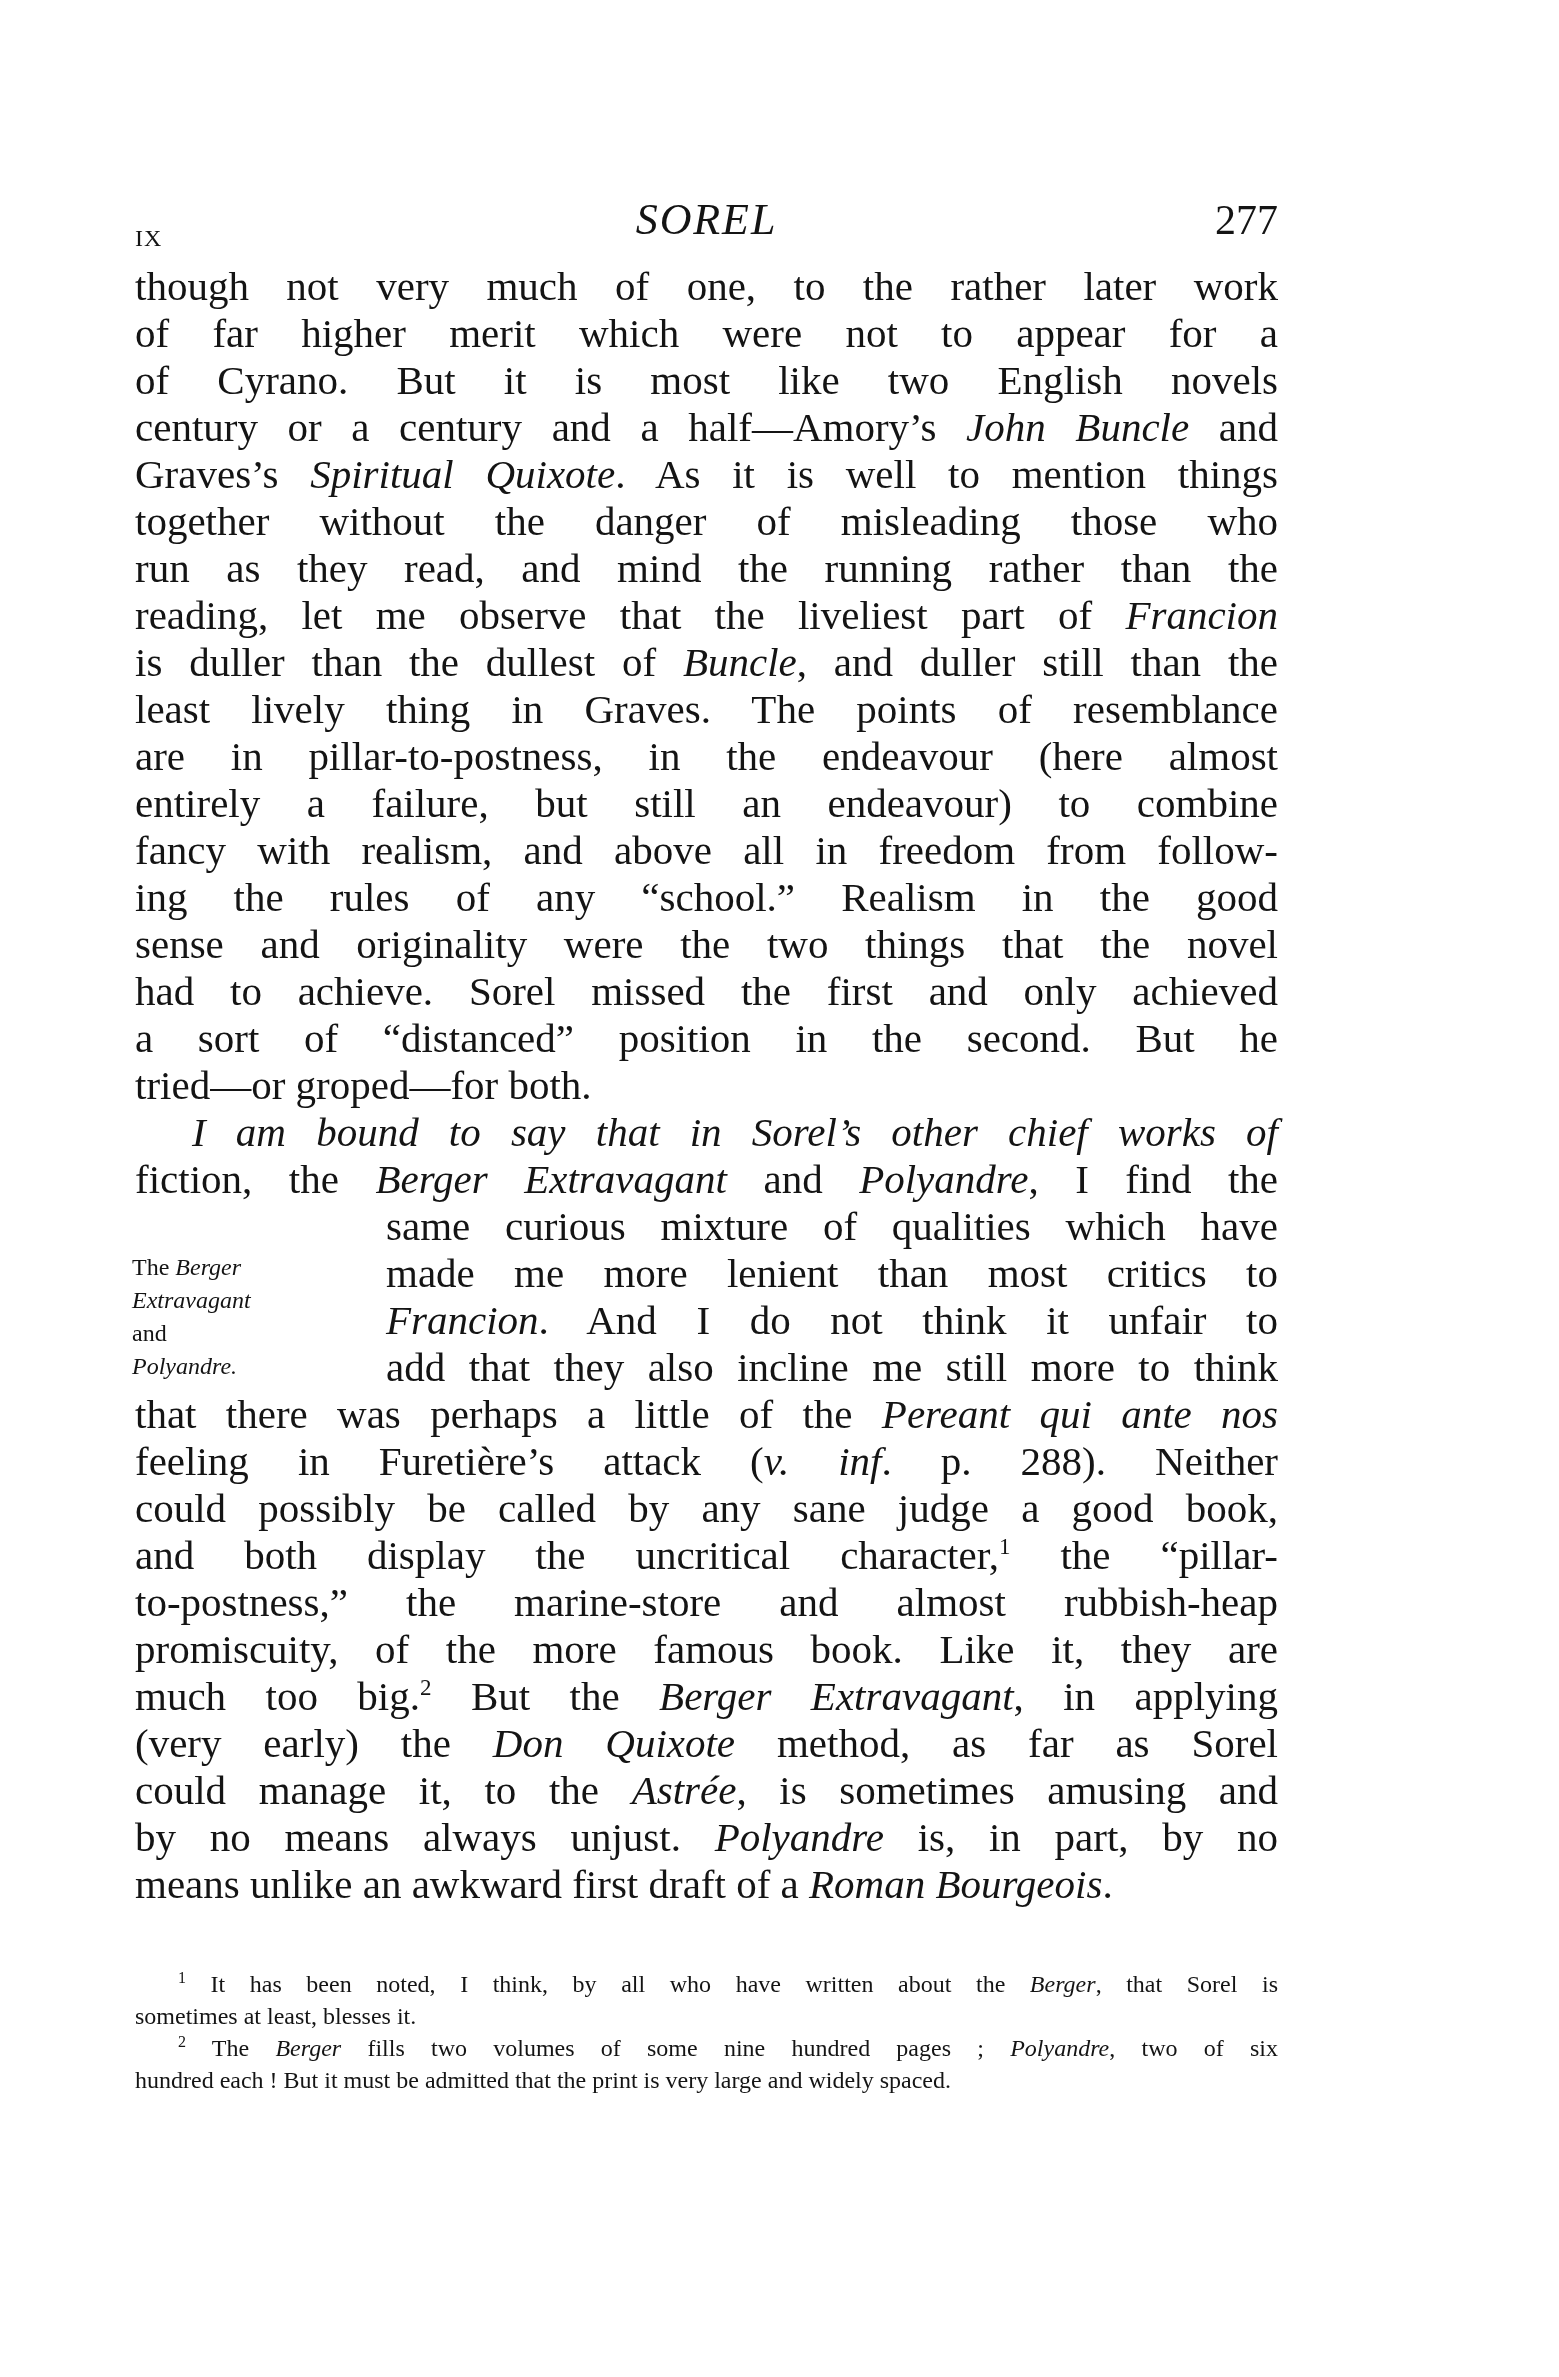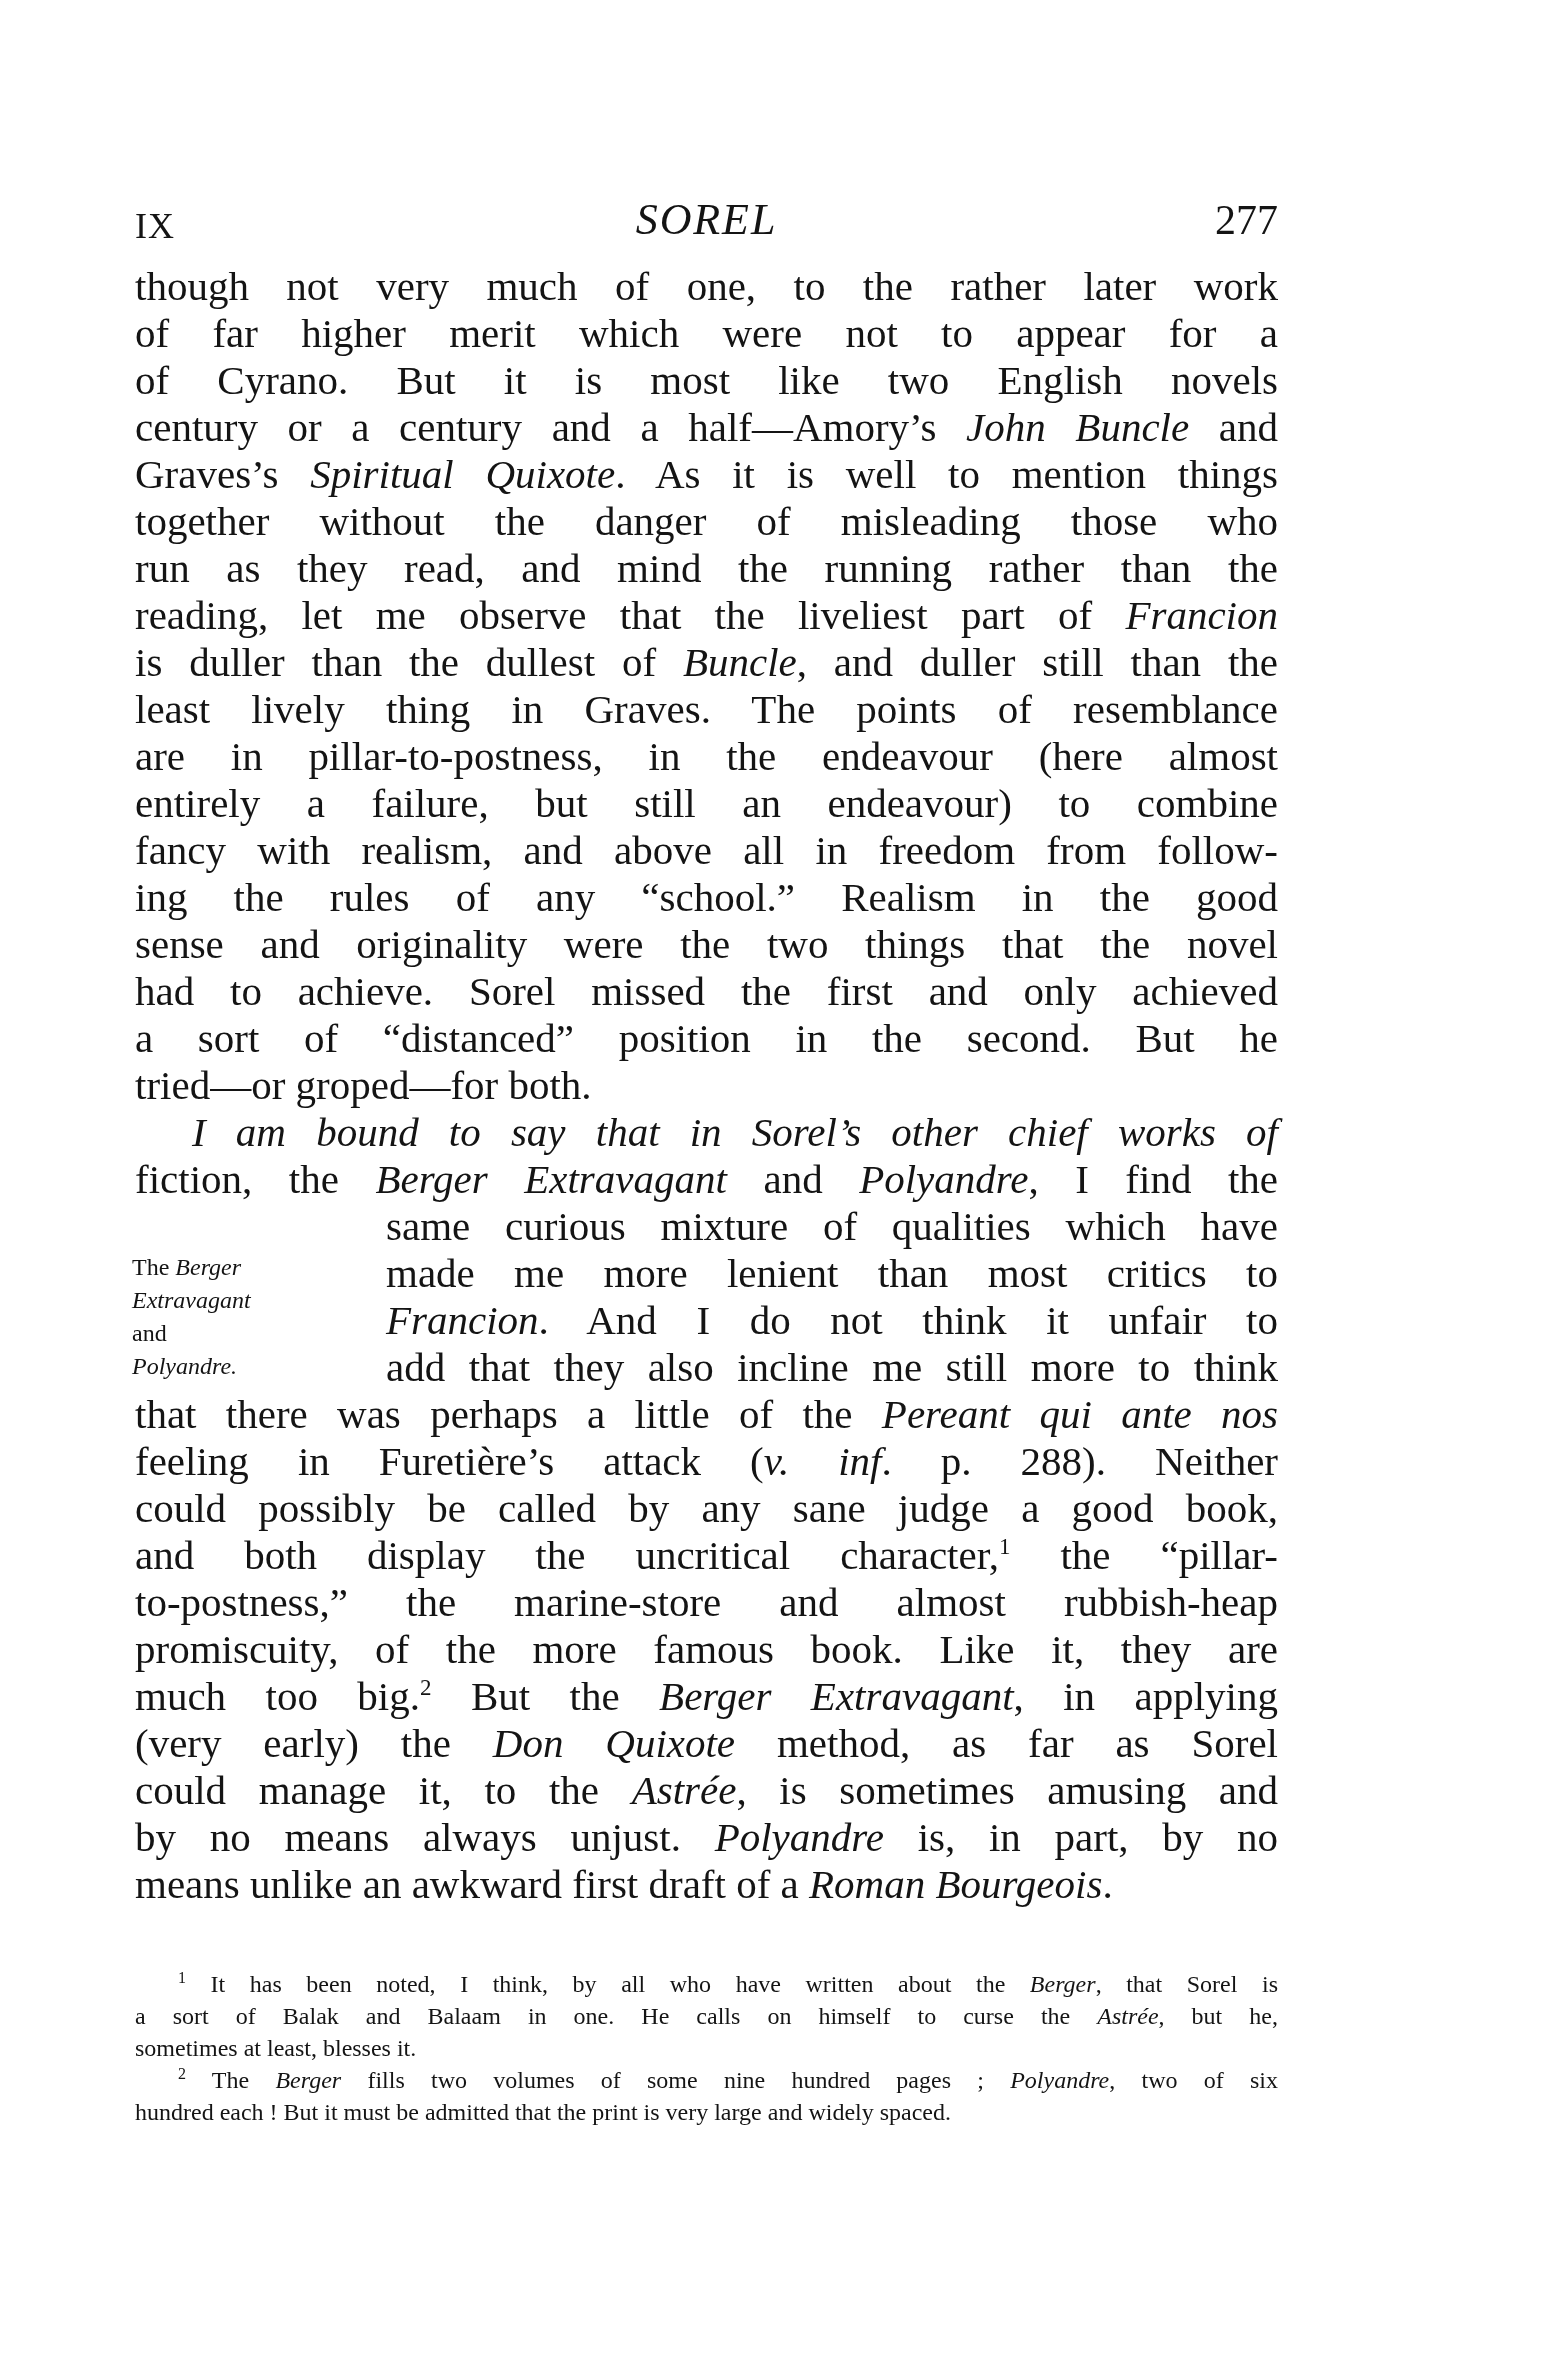--- a/index.html
+++ b/index.html
@@ -1,20 +1,20 @@
 <!DOCTYPE html>
 <html style="font-size:15px"><head>
 <meta charset="utf-8">
 <style>
   html, body { margin: 0; padding: 0; background: #ffffff; }
   body { width: 1560px; height: 2377px; position: relative; overflow: hidden;
          font-family: "Liberation Serif", "DejaVu Serif", serif; color: #141414; }
   .page { position: absolute; left: 0; top: 0; width: 1560px; height: 2377px; }
   .header { position: absolute; top: 194px; left: 135px; width: 1143px; height: 57px; }
-  .hdr-left { position: absolute; left: 0; top: 11px; font-size: 36px; letter-spacing: 0.9px; }
+  .hdr-left { position: absolute; left: 0; top: 31px; font-size: 24px; letter-spacing: 0.9px; }
   .hdr-center { position: absolute; left: 0; right: 0; top: 0; text-align: center; font-size: 44px; letter-spacing: 1.9px; font-style: italic; }
   .hdr-right { position: absolute; right: 0; top: 1.9px; font-size: 42px; }
   .body-text { position: absolute; left: 135px; top: 263px; width: 1143px; }
   .line { height: 47px; line-height: 47px; font-size: 41px; white-space: nowrap;
           text-align: justify; text-align-last: justify; word-spacing: 0px; }
   .line.last { text-align-last: left; }
   .line.indent { padding-left: 57px; font-style: italic; }
   .line.side { padding-left: 251px; }
   .line i { font-style: italic; }
   sup { font-size: 23px; line-height: 0; vertical-align: super; }
@@ -79,19 +79,18 @@
 
   <div class="sidenote" id="sidenote">
       <div><span>The </span><i>Berger</i></div>
       <div><i>Extravagant</i></div>
       <div><span>and</span></div>
       <div><i>Polyandre.</i></div>
     </div>
 
   <div class="footnotes" id="footnotes">
       <div class="fn-line indent"><sup>1</sup><span> It has been noted, I think, by all who have written about the </span><i>Berger</i><span>, that Sorel is</span></div>
-      <div class="fn-line"><span>a sort of Balak and Balaam in one.  He calls on himself to curse the </span><i>Astrée</i><span>, but he,</span></div>
       <div class="fn-line last"><span>sometimes at least, blesses it.</span></div>
       <div class="fn-line indent"><sup>2</sup><span> The </span><i>Berger</i><span> fills two volumes of some nine hundred pages ; </span><i>Polyandre</i><span>, two of six</span></div>
       <div class="fn-line last"><span>hundred each !  But it must be admitted that the print is very large and widely spaced.</span></div>
     </div>
 </div>
 
 
 </body></html>

